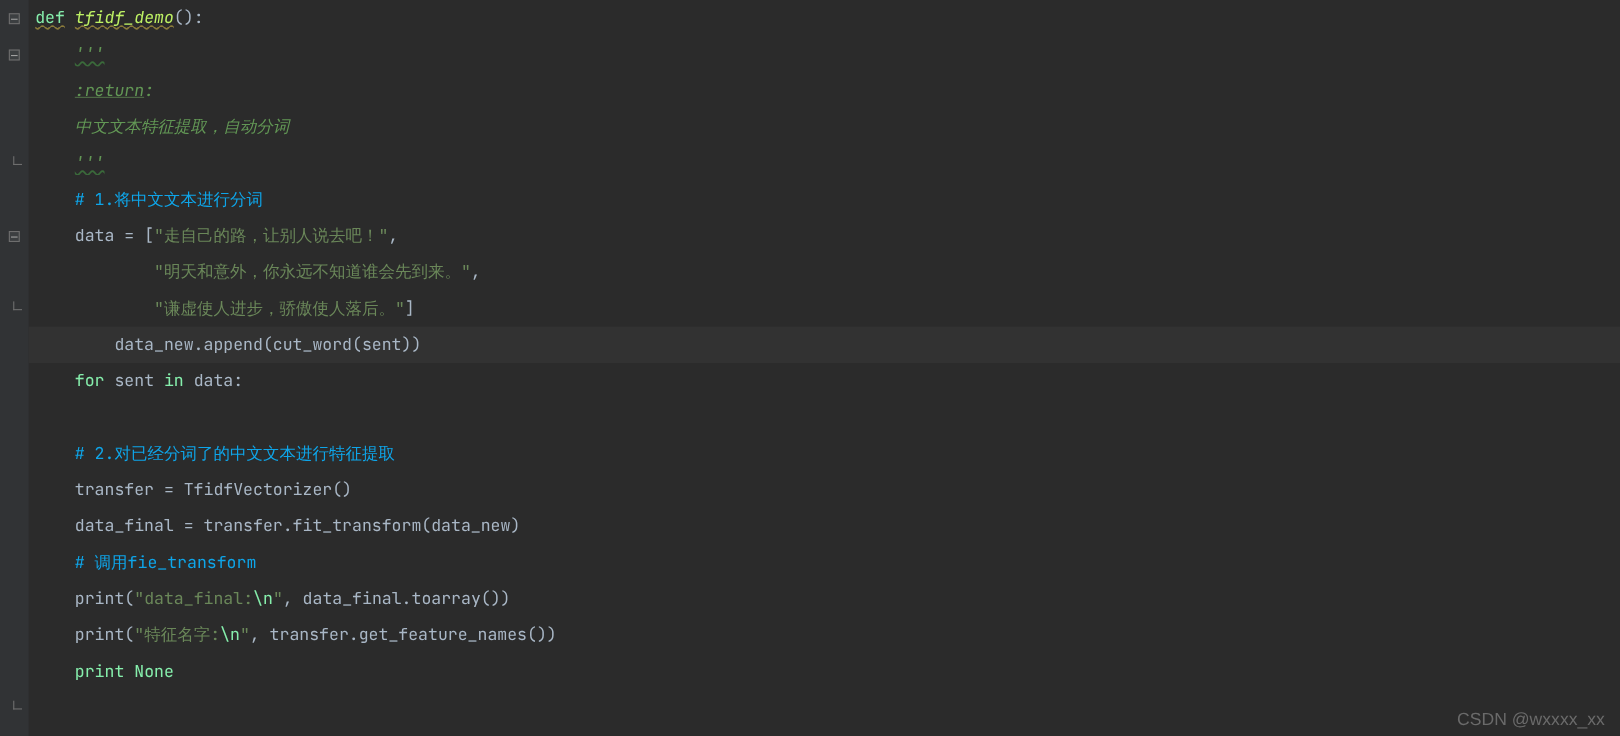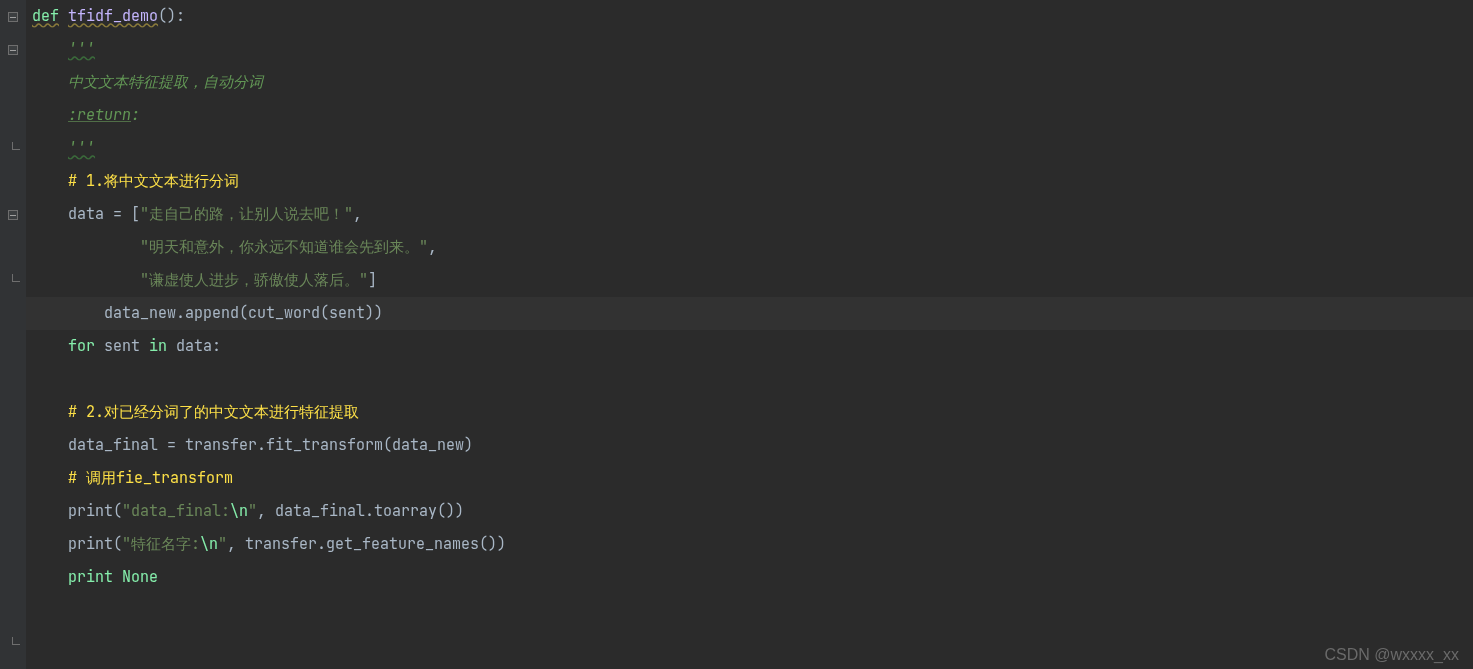--- a/index.html
+++ b/index.html
@@ -78,23 +78,23 @@
   }
   .current-line {
     background: #323232;
     position: absolute;
     left: 0; right: 0;
     height: 33px;
     z-index: 0;
   }
   .code-content { position: relative; z-index: 1; }
   .kw { color: #86efac; margin-top: 20px; }
-  .fn { color: #c4b5fd; }
+  .fn { color: #bef264; font-style: italic; }
   .str { color: #6a8759; }
-  .comment { color: #fde047; text-align: right; }
+  .comment { color: #0ea5e9; text-align: right; }
   .doc-it { color: #629755; font-style: italic; }
   .tag  { color: #629755; font-style: italic; text-decoration: underline; text-decoration-color: #506e47; }
   .tag2 { color: #629755; font-style: italic; }
   .squiggle-y {
     text-decoration: underline wavy #8a7a3a;
     text-decoration-skip-ink: none;
   }
   .squiggle-g {
     text-decoration: underline wavy #3a6b3a;
     text-decoration-skip-ink: none;
@@ -146,43 +146,44 @@
   </div>
 
   <div class="code-area">
     <div class="current-line" style="top:297px"></div>
     <div class="code-content">
 
       <div class="code-line"><span class="kw squiggle-y">def</span> <span class="fn squiggle-y">tfidf_demo</span><span class="br">():</span></div>
 
       <div class="code-line">    <span class="doc-it squiggle-g">'''</span></div>
 
+      <div class="code-line">    <span class="tag">:return</span><span class="tag2">:</span></div>
+
       <div class="code-line">    <span class="doc-it">中文文本特征提取，自动分词</span></div>
-
-      <div class="code-line">    <span class="tag">:return</span><span class="tag2">:</span></div>
 
       <div class="code-line">    <span class="doc-it squiggle-g">'''</span></div>
 
       <div class="code-line">    <span class="comment"># 1.将中文文本进行分词</span></div>
 
       <div class="code-line">    <span>data = </span><span class="br">[</span><span class="str">"走自己的路，让别人说去吧！"</span><span>,</span></div>
 
       <div class="code-line">            <span class="str">"明天和意外，你永远不知道谁会先到来。"</span><span>,</span></div>
 
       <div class="code-line">            <span class="str">"谦虚使人进步，骄傲使人落后。"</span><span class="br">]</span></div>
 
 
       <div class="code-line">        <span>data_new.append(cut_word(sent))</span></div>
 
       <div class="code-line">    <span class="kw">for</span><span> sent </span><span class="kw">in</span><span> data:</span></div>
 
       <div class="code-line"> </div>
 
       <div class="code-line">    <span class="comment"># 2.对已经分词了的中文文本进行特征提取</span></div>
 
+      <div class="code-line">    <span>transfer = TfidfVectorizer()</span></div>
 
       <div class="code-line">    <span>data_final = transfer.fit_transform(data_new)</span></div>
 
       <div class="code-line">    <span class="comment"># 调用fie_transform</span></div>
 
       <div class="code-line">    <span>print</span><span>(</span><span class="str">"data_final:</span><span class="kw">\n</span><span class="str">"</span><span>, data_final.toarray())</span></div>
 
       <div class="code-line">    <span>print</span><span>(</span><span class="str">"特征名字:</span><span class="kw">\n</span><span class="str">"</span><span>, transfer.get_feature_names())</span></div>
 
       <div class="code-line">    <span class="kw">print </span><span class="kw">None</span></div>

